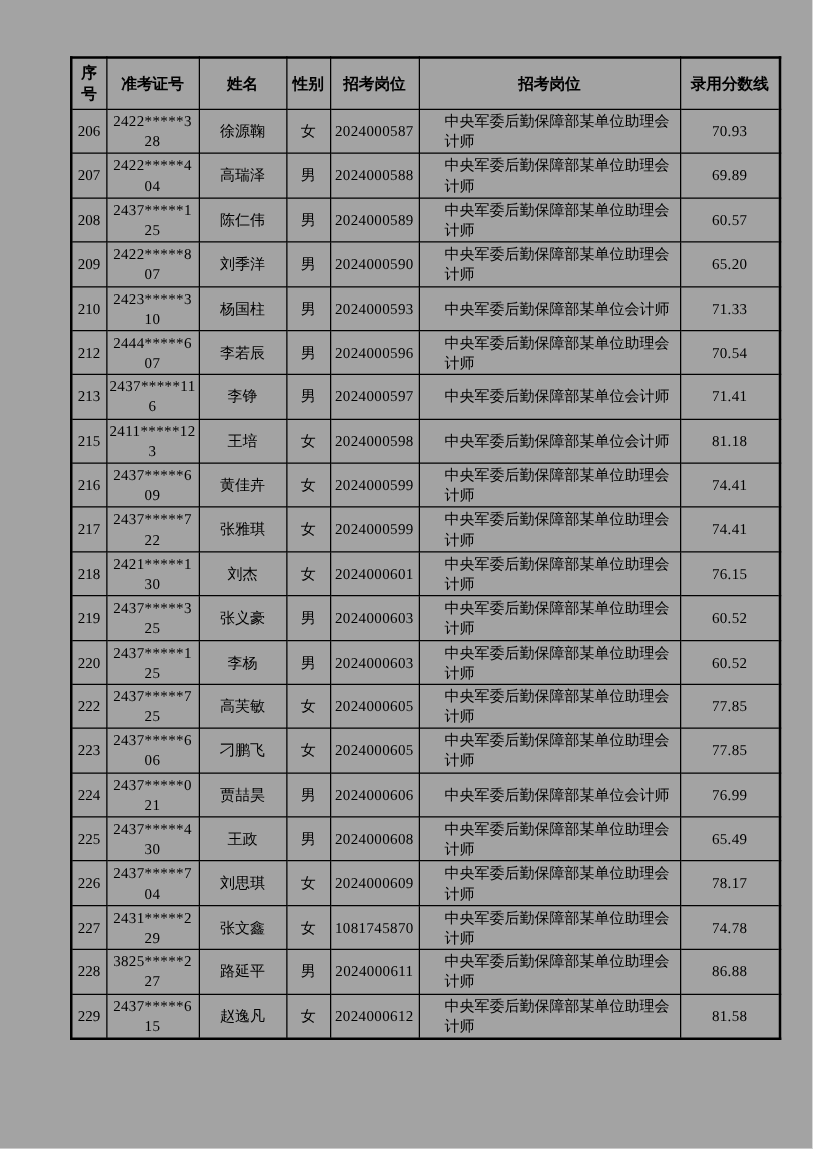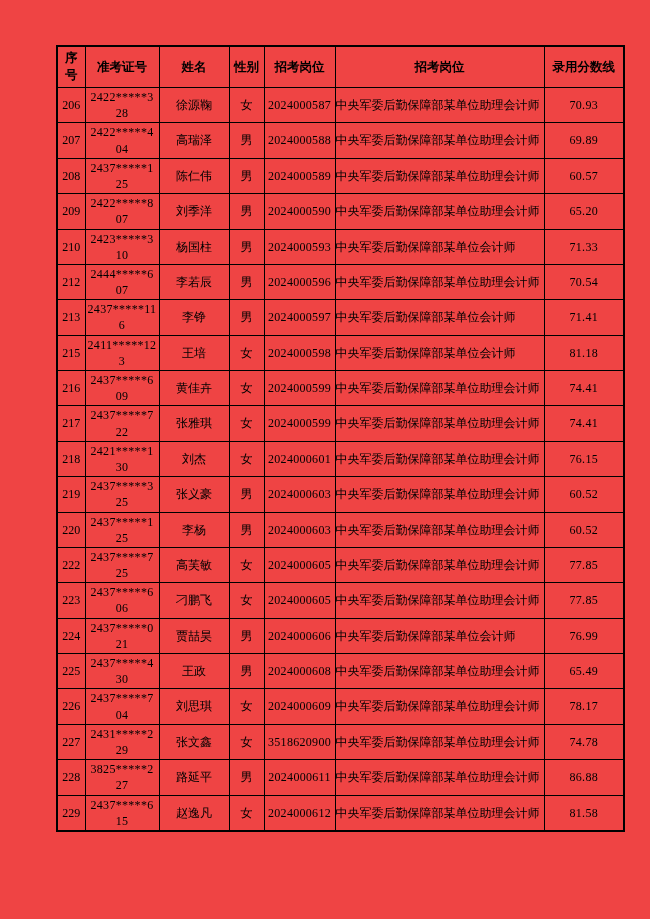--- a/index.html
+++ b/index.html
@@ -11,21 +11,21 @@
     width: 650px;
     height: 919px;
     position: relative;
     font-family: "Liberation Serif", "DejaVu Serif", serif;
     color: #000000;
   }
   .page {
     position: absolute;
     left: 0; top: 0;
     width: 650px; height: 919px;
-    background: #ef4444;
+    background: #a3a3a3;
   }
   table.score-table {
     position: absolute;
     left: 56px;
     top: 45px;
     width: 567px;
     border-collapse: collapse;
     table-layout: fixed;
     border: 2px solid #000000;
   }
@@ -43,21 +43,21 @@
   table.score-table th {
     font-weight: bold;
     font-size: 12.5px;
     height: 38px;
   }
   table.score-table td {
     height: 29px;
   }
   table.score-table td.pos-cell {
     text-align: left;
-    padding-left: 0;
+    padding-left: 20px;
     padding-right: 3px;
   }
   table.score-table td.num-cell {
     letter-spacing: 0.3px;
   }
 </style>
 </head>
 <body>
 
 <div class="page">
@@ -243,21 +243,21 @@
           <td>女</td>
           <td class="num-cell">2024000609</td>
           <td class="pos-cell">中央军委后勤保障部某单位助理会计师</td>
           <td class="num-cell">78.17</td>
         </tr>
         <tr>
           <td>227</td>
           <td class="num-cell">2431*****229</td>
           <td>张文鑫</td>
           <td>女</td>
-          <td class="num-cell">3518620900</td>
+          <td class="num-cell">1081745870</td>
           <td class="pos-cell">中央军委后勤保障部某单位助理会计师</td>
           <td class="num-cell">74.78</td>
         </tr>
         <tr>
           <td>228</td>
           <td class="num-cell">3825*****227</td>
           <td>路延平</td>
           <td>男</td>
           <td class="num-cell">2024000611</td>
           <td class="pos-cell">中央军委后勤保障部某单位助理会计师</td>

